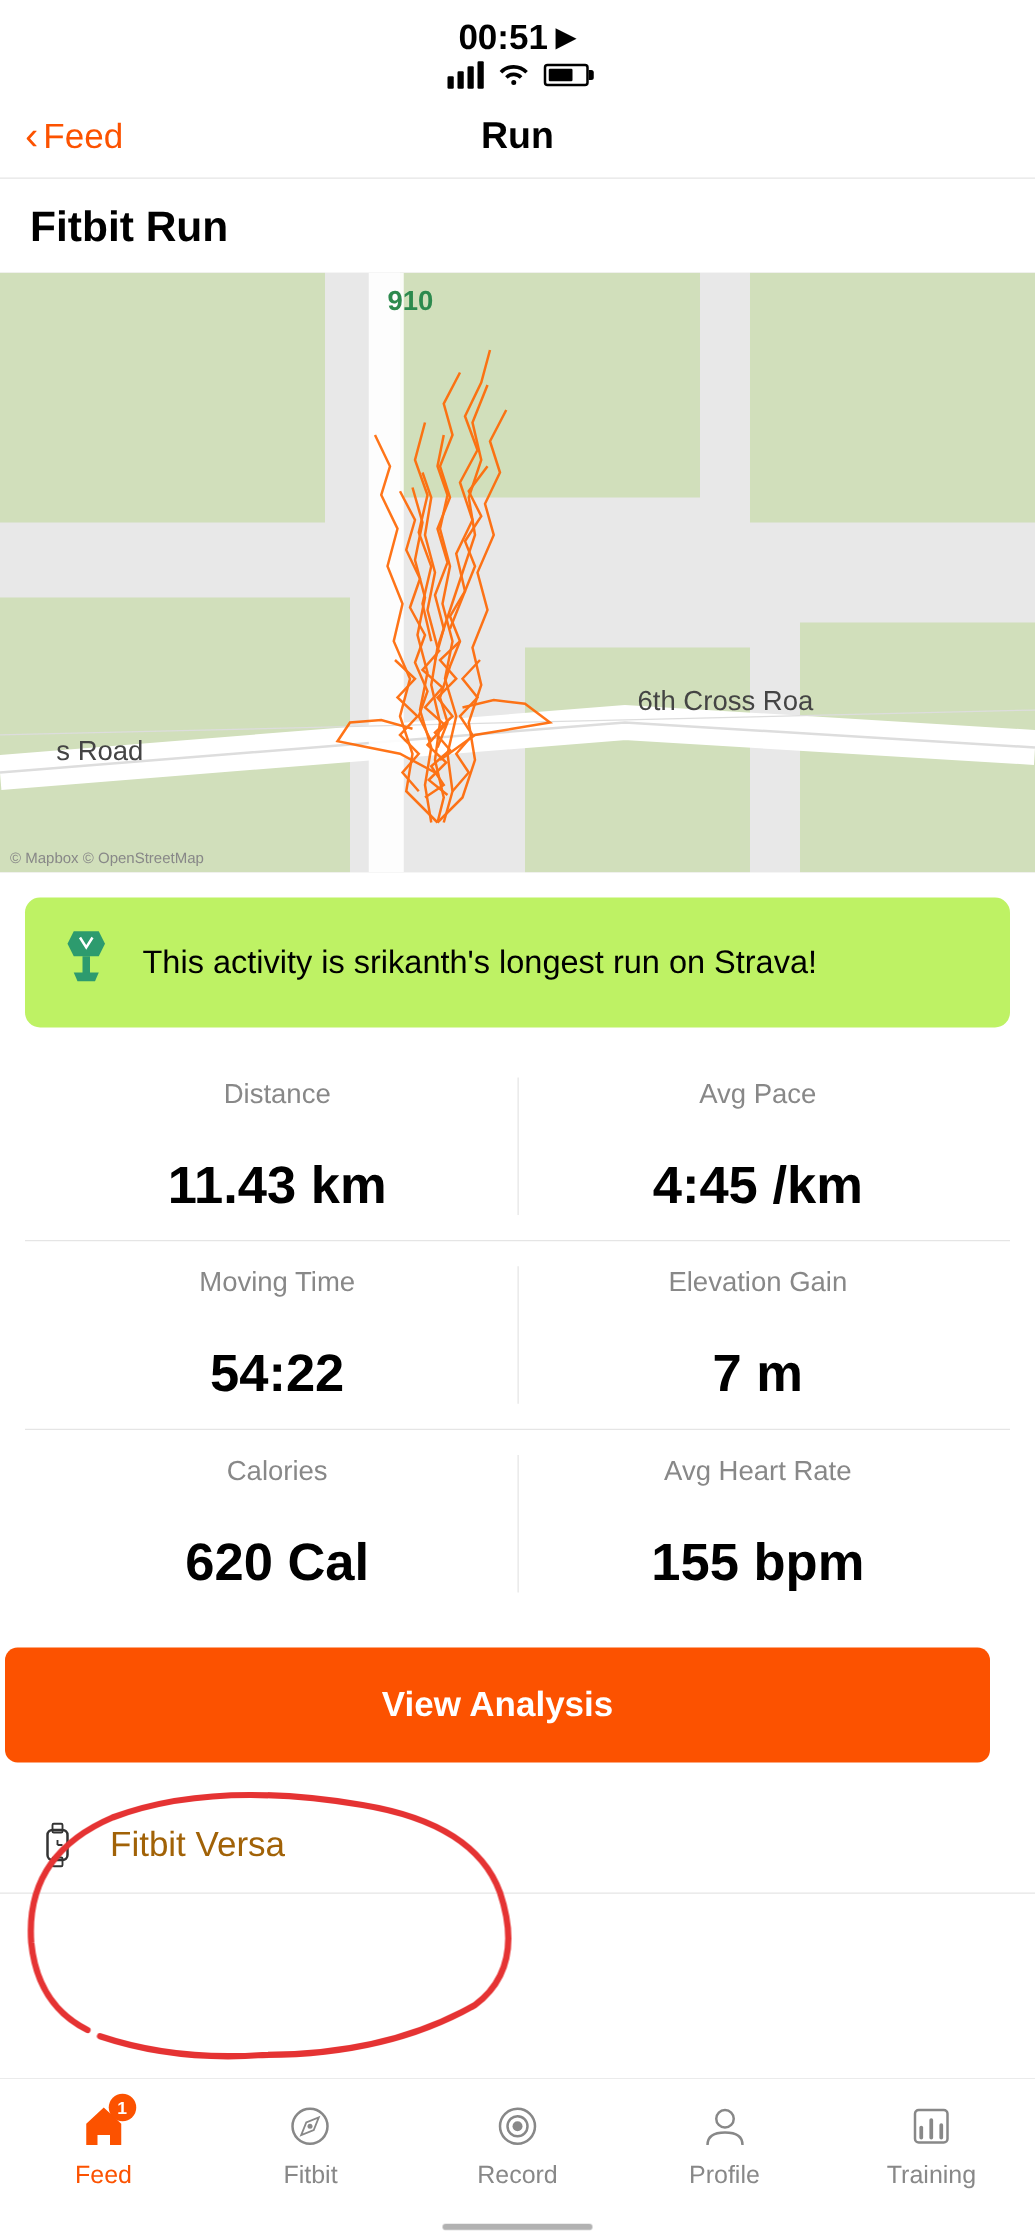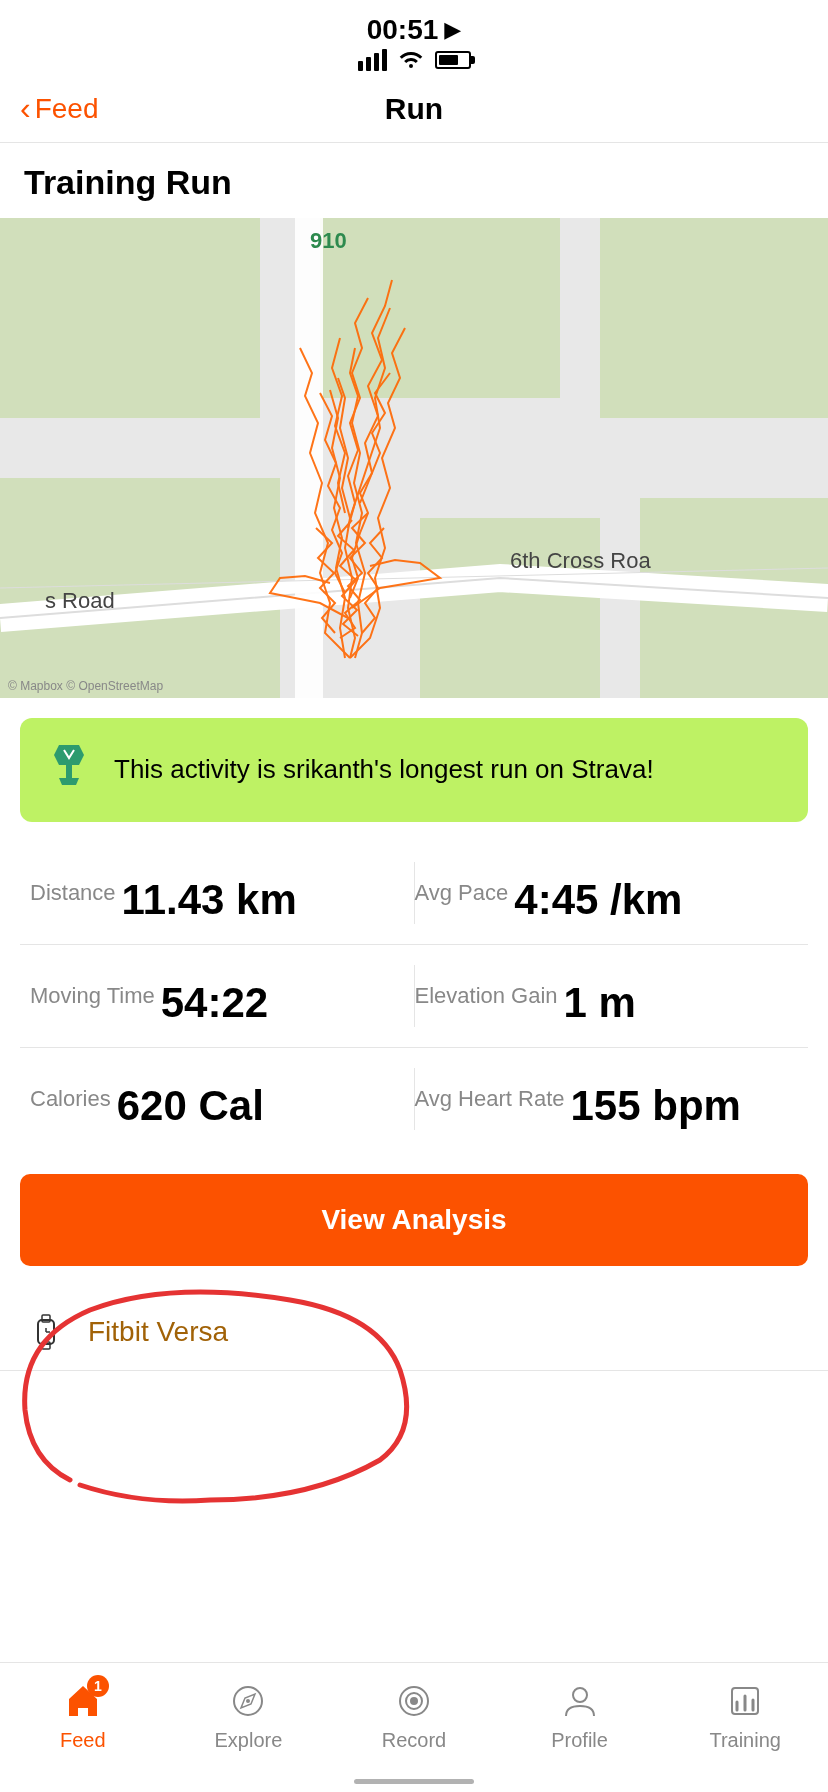--- a/index.html
+++ b/index.html
@@ -161,41 +161,42 @@
       border-bottom: 1px solid #e5e5e5;
       padding: 20px 10px;
       align-items: center;
     }
     .stats-row:last-child {
       border-bottom: none;
     }
     .stat-cell {
       flex: 1;
       display: flex;
-      align-items: center;
-      gap: 6px;
+      flex-direction: column;
+      align-items: center;
+      gap: 22px;
     }
     .stat-cell:first-child {
       border-right: 1px solid #e5e5e5;
     }
     .stat-label {
       font-size: 22px;
       color: #888;
       font-weight: 400;
     }
     .stat-value {
       font-size: 42px;
       font-weight: 600;
       color: #000;
       margin-top: 14px;
     }
 
     
     .view-analysis-btn {
-      margin: 24px 20px;
+      margin: 24px 4px;
       background: #fc5200;
       color: #fff;
       border: none;
       border-radius: 10px;
       padding: 30px;
       width: calc(100% - 40px);
       font-size: 28px;
       font-weight: 600;
       text-align: center;
       cursor: pointer;
@@ -321,21 +322,21 @@
   </div>
 
   <div class="nav-header">
     <div class="back-button">
       <span class="back-chevron">‹</span>
       <span>Feed</span>
     </div>
     <span class="nav-title">Run</span>
   </div>
 
-  <div class="activity-title">Training Run</div>
+  <div class="activity-title">Fitbit Run</div>
 
   <div class="map-section">
     <svg class="map-svg" viewBox="0 0 828 480" xmlns="http://www.w3.org/2000/svg">
 
       <rect width="828" height="480" fill="#e8e8e8"></rect>
 
       <rect x="0" y="0" width="260" height="200" fill="#c8dba8" opacity="0.7"></rect>
       <rect x="320" y="0" width="240" height="180" fill="#c8dba8" opacity="0.7"></rect>
       <rect x="600" y="0" width="228" height="200" fill="#c8dba8" opacity="0.7"></rect>
       <rect x="0" y="260" width="280" height="220" fill="#c8dba8" opacity="0.7"></rect>
@@ -404,21 +405,21 @@
       </div>
     </div>
 
     <div class="stats-row">
       <div class="stat-cell">
         <span class="stat-label">Moving Time</span>
         <span class="stat-value">54:22</span>
       </div>
       <div class="stat-cell">
         <span class="stat-label">Elevation Gain</span>
-        <span class="stat-value">1 m</span>
+        <span class="stat-value">7 m</span>
       </div>
     </div>
 
     <div class="stats-row">
       <div class="stat-cell">
         <span class="stat-label">Calories</span>
         <span class="stat-value">620 Cal</span>
       </div>
       <div class="stat-cell">
         <span class="stat-label">Avg Heart Rate</span>
@@ -460,21 +461,21 @@
   </div>
 
   <div class="tab-item">
     <div class="tab-icon">
       <svg viewBox="0 0 38 38" xmlns="http://www.w3.org/2000/svg">
         <circle cx="19" cy="19" r="14" stroke="#888" stroke-width="2" fill="none"></circle>
         <path d="M26 12 L22 22 L12 26 L16 16 Z" stroke="#888" stroke-width="1.5" fill="none"></path>
         <circle cx="19" cy="19" r="2" fill="#888"></circle>
       </svg>
     </div>
-    <span class="tab-label">Explore</span>
+    <span class="tab-label">Fitbit</span>
   </div>
 
   <div class="tab-item">
     <div class="tab-icon">
       <svg viewBox="0 0 38 38" xmlns="http://www.w3.org/2000/svg">
         <circle cx="19" cy="19" r="14" stroke="#888" stroke-width="2" fill="none"></circle>
         <circle cx="19" cy="19" r="8" stroke="#888" stroke-width="2" fill="none"></circle>
         <circle cx="19" cy="19" r="4" fill="#888"></circle>
       </svg>
     </div>

